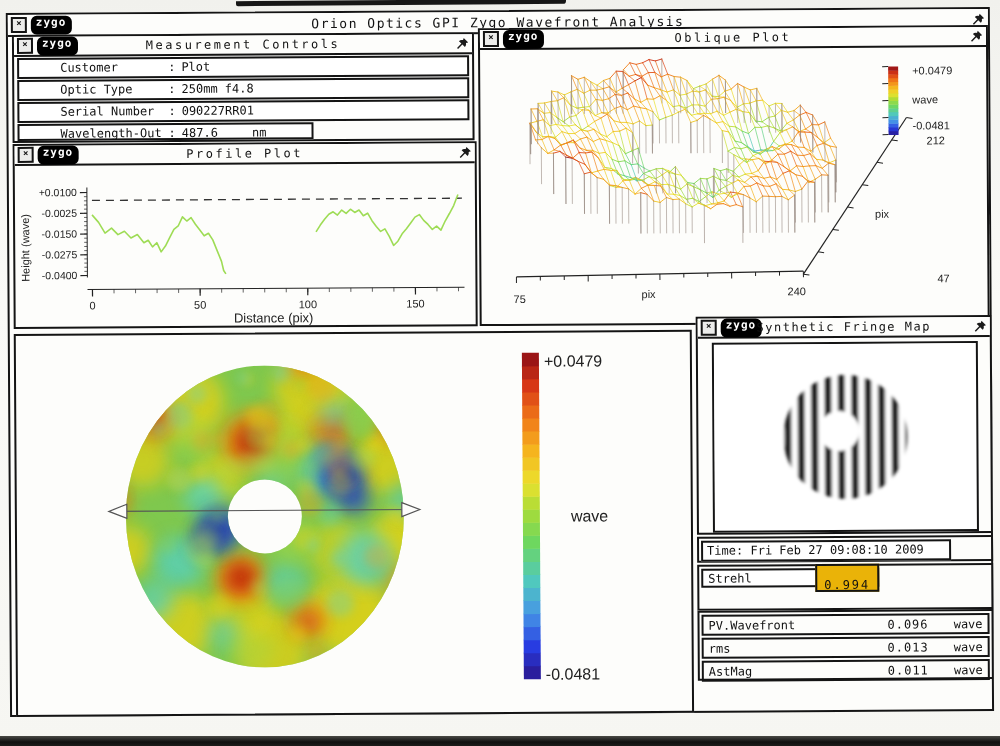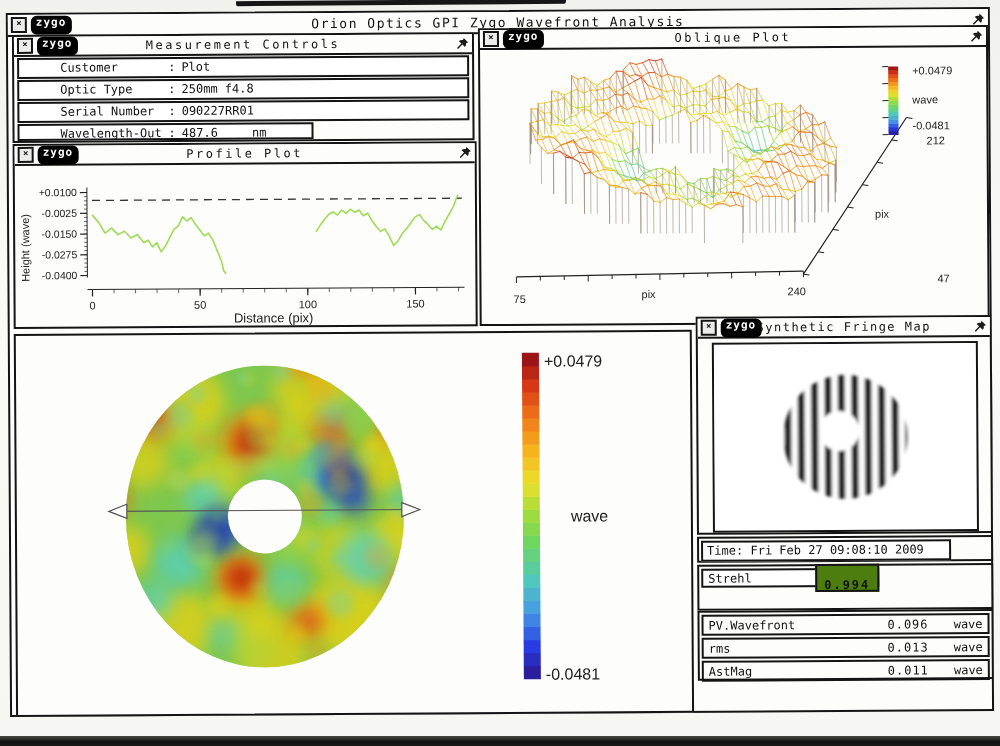--- a/index.html
+++ b/index.html
@@ -18,21 +18,21 @@
   .pin{width:13px;height:13px;margin-left:auto;flex:0 0 auto;}
   .fieldbox{border:2px solid #141414;margin:1px 3px 1px 3px;height:17px;line-height:16px;font-size:12px;padding:0 4px;white-space:nowrap;background:#fff;}
   .flabel{display:inline-block;width:108px;margin-left:37px;}
   .fvalue{margin-left:6px;}
   .funit{margin-left:34px;}
   svg text{font-family:"Liberation Sans","DejaVu Sans",sans-serif;fill:#222;}
   .t11{font-size:11px;} .t13{font-size:13px;} .t16{font-size:16px;}
   .innerbox{border:2px solid #141414;background:#fff;}
   .timebox{margin:2px;width:238px;height:17px;font-size:12px;line-height:16px;padding:0 4px;white-space:nowrap;}
   .strehlbox{margin:2px;width:178px;height:19px;font-size:12px;display:flex;align-items:center;padding-left:5px;box-sizing:border-box;}
-  .strehlval{border:2px solid #141414;margin:-2px -2px -2px auto;height:19px;line-height:15px;padding:12px 7px;background:#4d7c0f;box-sizing:border-box;letter-spacing:2px;font-weight:bold;}
+  .strehlval{border:2px solid #141414;margin:-2px -2px -2px auto;height:19px;line-height:15px;padding:12px 7px;background:#eab308;box-sizing:border-box;letter-spacing:2px;}
   .resrow{border:2px solid #141414;margin:2px;height:17px;font-size:12px;display:flex;align-items:center;padding:0 5px;white-space:nowrap;}
   .resval{margin-left:auto;width:70px;text-align:right;letter-spacing:1px;}
   .resunit{width:54px;text-align:right;}
   #scan-top-edge{position:absolute;left:236px;top:0;width:330px;height:5px;background:#161616;transform:rotate(-0.4deg);border-radius:0 0 3px 2px;}
   #scan-bottom-band{position:absolute;left:0;top:736px;width:1000px;height:10px;background:linear-gradient(180deg,#4a4a45,#101010 60%,#1c1c1a);}
 </style>
 </head>
 <body>
 
 <svg width="0" height="0" style="position:absolute">

